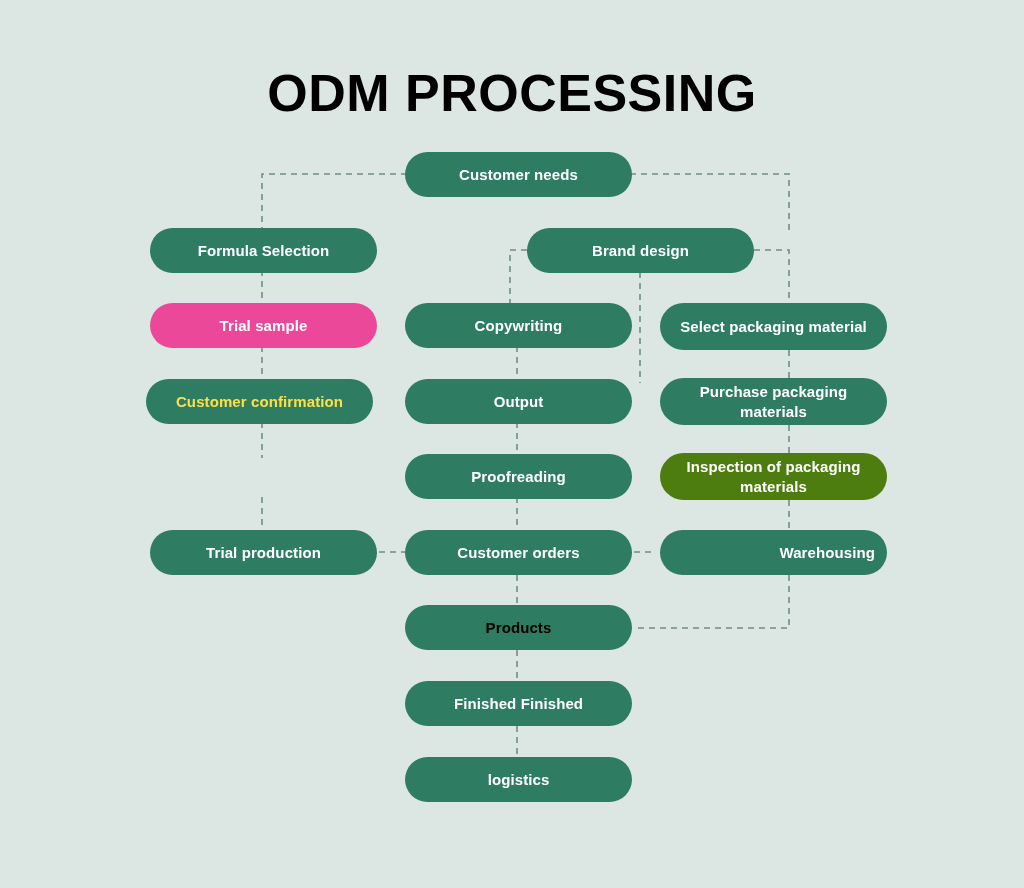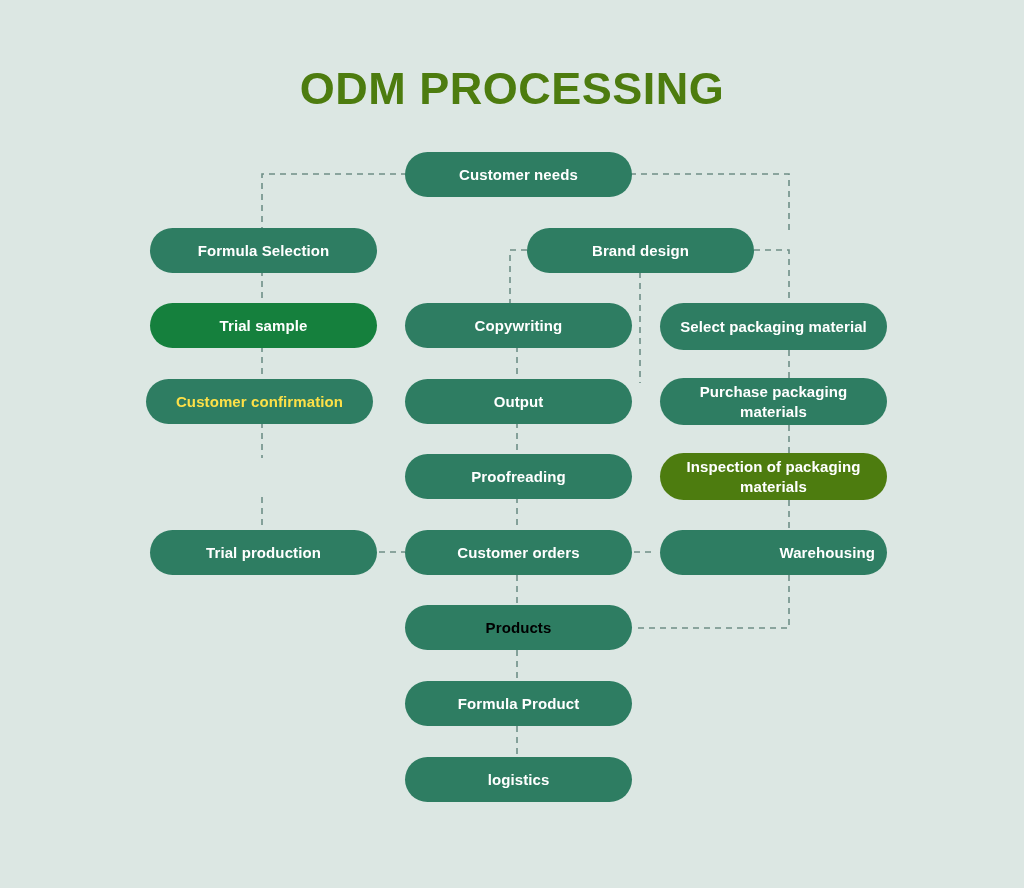--- a/index.html
+++ b/index.html
@@ -19,24 +19,24 @@
     width: 1024px;
     height: 888px;
     background: #dce7e3;
   }
   #title {
     position: absolute;
     left: 0;
     top: 63px;
     width: 1024px;
     text-align: center;
-    font-size: 45px;
+    font-size: 52px;
     font-weight: 700;
     letter-spacing: 0.5px;
-    color: #4d7c0f;
+    color: #000000;
     font-family: "Liberation Sans", sans-serif;
     white-space: nowrap;
   }
   
   #connectors {
     position: absolute;
     left: 0;
     top: 0;
     width: 1024px;
     height: 888px;
@@ -104,21 +104,21 @@
   <div id="nodes">
       <div class="node" style="left: 405px; top: 152px; width: 227px; height: 45px; background: rgb(46, 125, 98); color: rgb(255, 255, 255);">
         <span class="node-label">Customer needs</span>
       </div>
       <div class="node" style="left: 150px; top: 228px; width: 227px; height: 45px; background: rgb(46, 125, 98); color: rgb(255, 255, 255);">
         <span class="node-label">Formula Selection</span>
       </div>
       <div class="node" style="left: 527px; top: 228px; width: 227px; height: 45px; background: rgb(46, 125, 98); color: rgb(255, 255, 255);">
         <span class="node-label">Brand design</span>
       </div>
-      <div class="node" style="left: 150px; top: 303px; width: 227px; height: 45px; background: #15803d; color: rgb(255, 255, 255);">
+      <div class="node" style="left: 150px; top: 303px; width: 227px; height: 45px; background: #ec4899; color: rgb(255, 255, 255);">
         <span class="node-label">Trial sample</span>
       </div>
       <div class="node" style="left: 405px; top: 303px; width: 227px; height: 45px; background: rgb(46, 125, 98); color: rgb(255, 255, 255);">
         <span class="node-label">Copywriting</span>
       </div>
       <div class="node" style="left: 660px; top: 303px; width: 227px; height: 47px; background: rgb(46, 125, 98); color: rgb(255, 255, 255);">
         <span class="node-label">Select packaging material</span>
       </div>
       <div class="node" style="left: 146px; top: 379px; width: 227px; height: 45px; background: rgb(46, 125, 98); color: #fde047;">
         <span class="node-label">Customer confirmation</span>
@@ -141,20 +141,20 @@
       <div class="node" style="left: 405px; top: 530px; width: 227px; height: 45px; background: rgb(46, 125, 98); color: rgb(255, 255, 255);">
         <span class="node-label">Customer orders</span>
       </div>
       <div class="node" style="left: 660px; top: 530px; width: 227px; height: 45px; background: rgb(46, 125, 98); color: rgb(255, 255, 255); text-align: right;">
         <span class="node-label">Warehousing</span>
       </div>
       <div class="node" style="left: 405px; top: 605px; width: 227px; height: 45px; background: rgb(46, 125, 98); color: #000000;">
         <span class="node-label">Products</span>
       </div>
       <div class="node" style="left: 405px; top: 681px; width: 227px; height: 45px; background: rgb(46, 125, 98); color: rgb(255, 255, 255);">
-        <span class="node-label">Formula Product</span>
+        <span class="node-label">Finished Finished</span>
       </div>
       <div class="node" style="left: 405px; top: 757px; width: 227px; height: 45px; background: rgb(46, 125, 98); color: rgb(255, 255, 255);">
         <span class="node-label">logistics</span>
       </div>
     </div>
 
 </div>
 
 </body></html>

